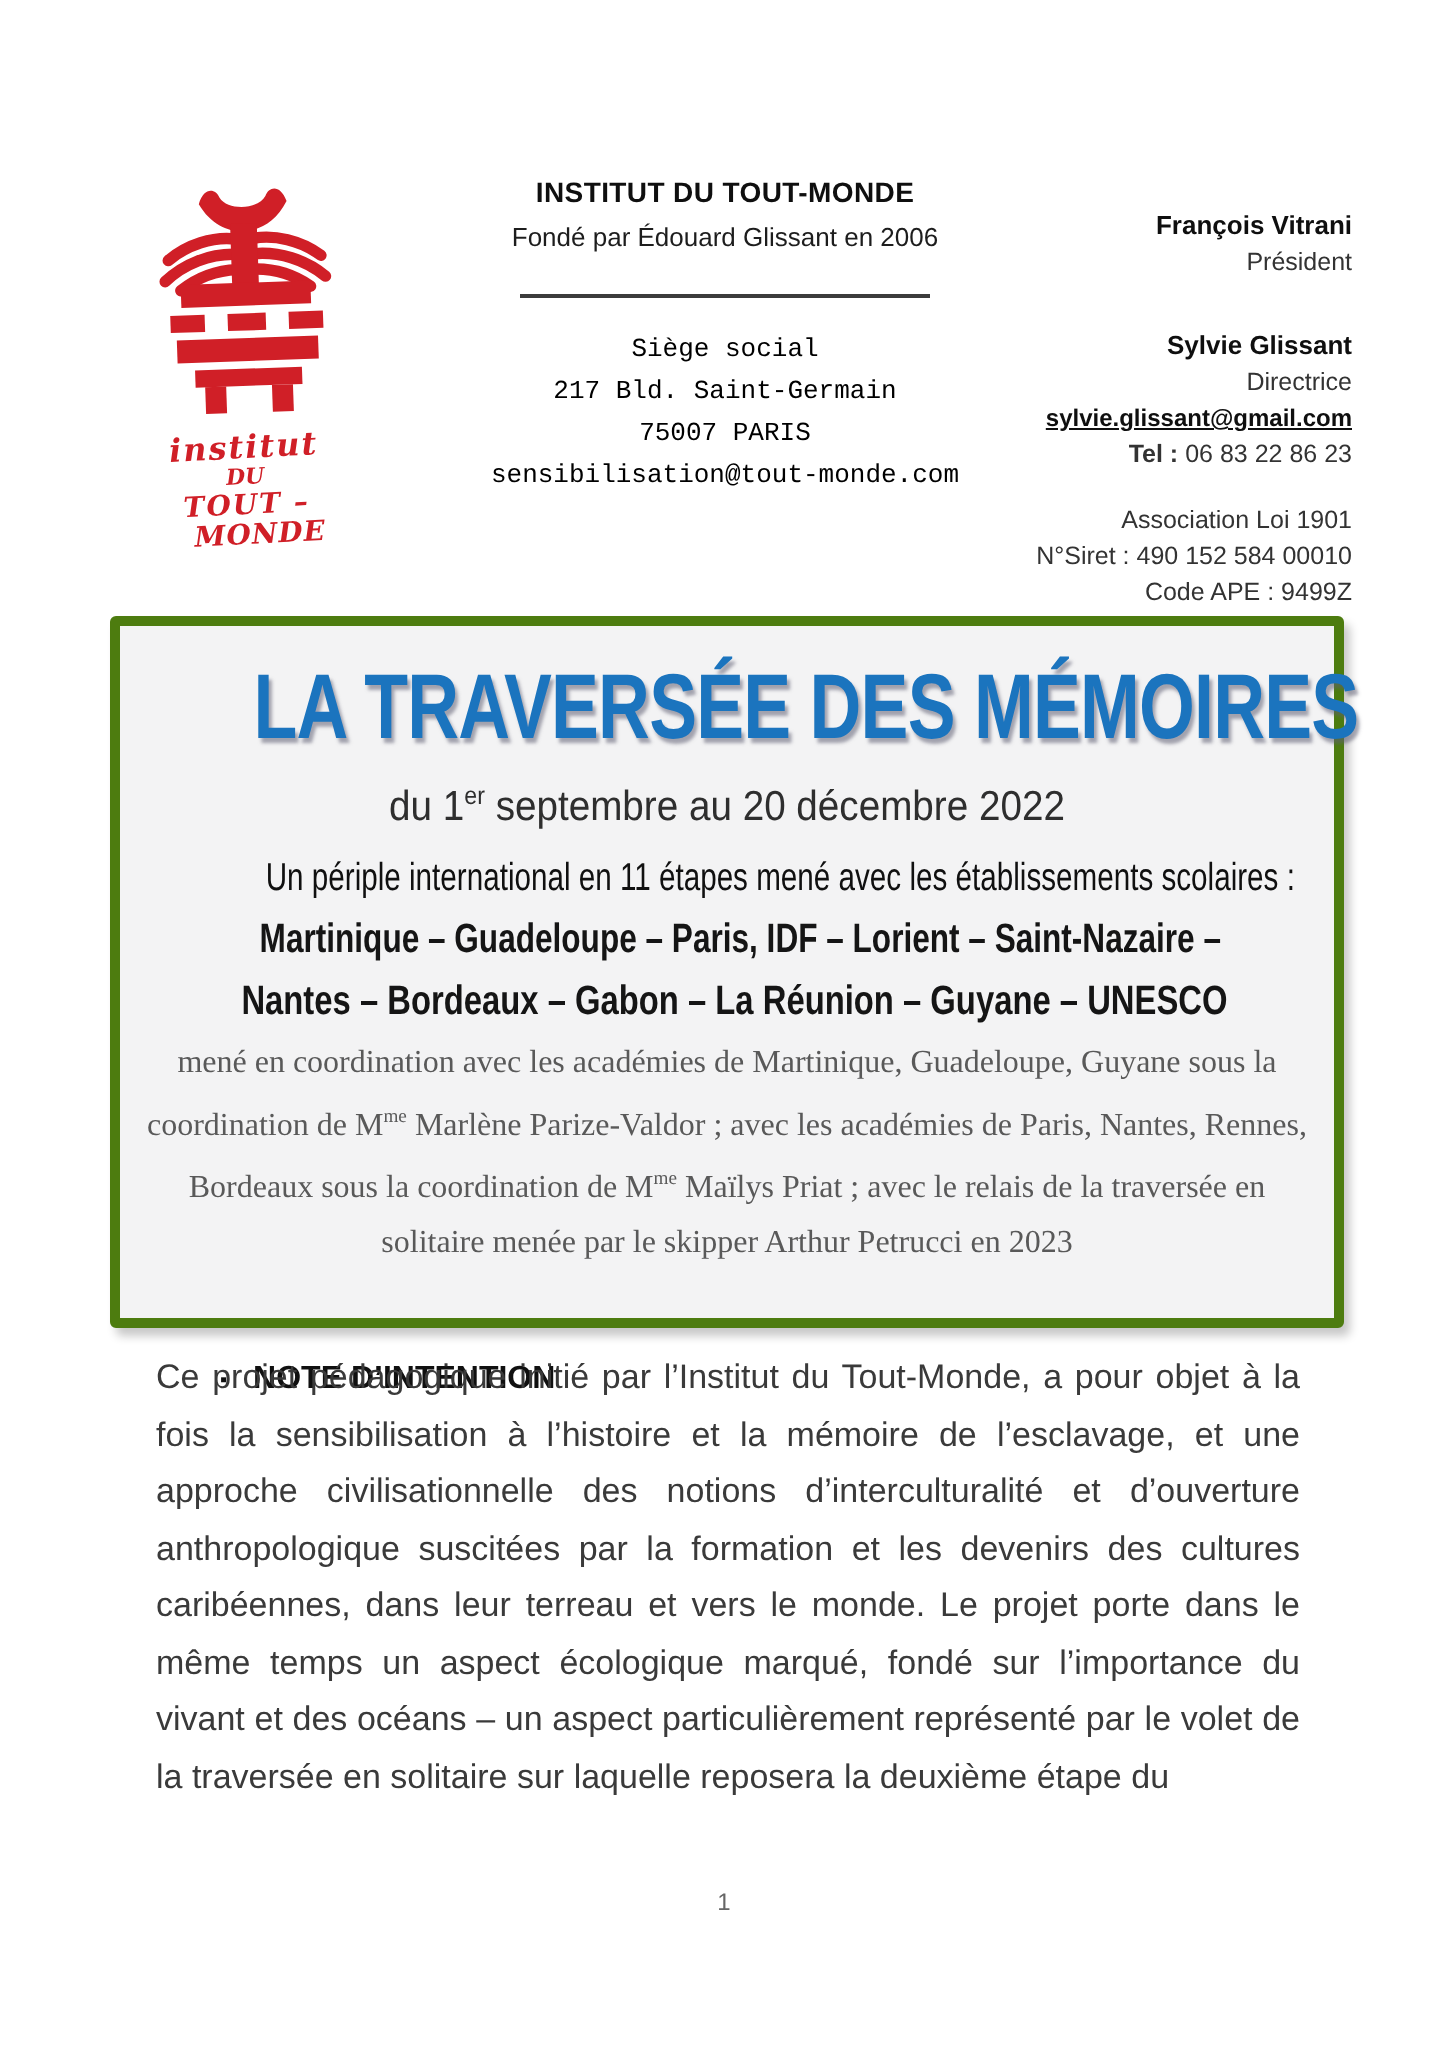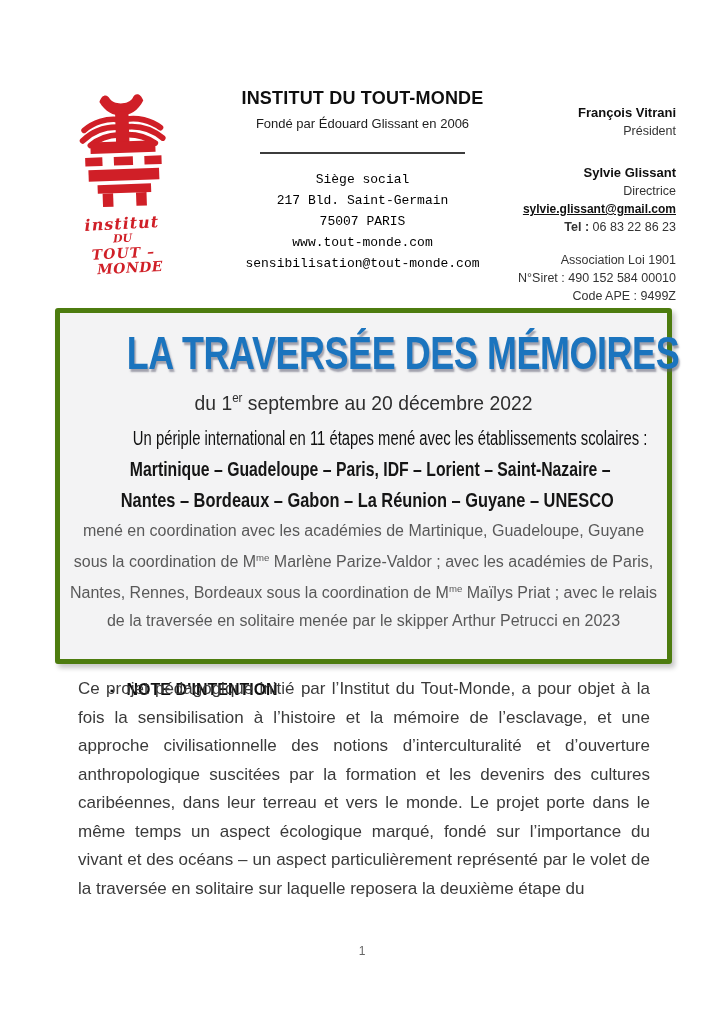--- a/index.html
+++ b/index.html
@@ -14,21 +14,21 @@
   .logo-script {
     margin-top:4px; color:#d01f27; font-family:"DejaVu Serif", serif;
     font-style:italic; font-weight:bold; transform:rotate(-3deg); line-height:15px;
   }
   .ls1 { font-size:16px; letter-spacing:1px; }
   .ls2 { font-size:11px; }
   .ls3 { font-size:14px; letter-spacing:1px; }
   .ls4 { font-size:14px; letter-spacing:0.5px; padding-left:12px; }
 
   .center-col { position:absolute; left:230px; top:88px; width:265px; text-align:center; }
-  .org-name  { font-size:18px; font-weight:bold; color:#0f0f0f; letter-spacing:0.2px; }
+  .org-name  { font-size:14px; font-weight:bold; color:#0f0f0f; letter-spacing:0.2px; }
   .founded   { font-size:13px; margin-top:7px; color:#1d1d1d; }
   .hdr-divider { width:205px; height:0; border-top:2px solid #3c3c3c; margin:21px auto 15px; }
   .hdr-line  { font-size:13px; line-height:21px; color:#000000;font-family:Liberation Mono, monospace; }
 
   .right-col { position:absolute; right:48px; top:88px; width:210px; text-align:right;
                font-size:12.5px; line-height:18px; color:#333;margin-top:16px; }
   .rc-bold { font-weight:bold; color:#0f0f0f; font-size:13px; }
   .rc-gap  { height:24px; }
   .rc-gap-sm { height:15px; }
 
@@ -42,21 +42,21 @@
     margin-top:15px; font-size:46px; line-height:50px; font-weight:bold;
     color:#1b74be; white-space:nowrap; transform:scaleX(0.78); letter-spacing:-0.5px;
     text-shadow:2px 2.5px 2px rgba(95,95,115,0.55);
   }
   .banner-date { margin-top:13px; font-size:21px; color:#2e2e2e; white-space:nowrap; transform:scaleX(0.92); }
   .banner-date sup, .coord sup { font-size:60%; vertical-align:super; }
   .banner-periple { margin-top:12px; font-size:19.5px; color:#101010; white-space:nowrap; transform:scaleX(0.76); }
   .banner-route1 { margin-top:7px; font-size:20.5px; font-weight:bold; color:#151515; white-space:nowrap; transform:scaleX(0.77); }
   .banner-route2 { margin-top:7px; font-size:20.5px; font-weight:bold; color:#151515; white-space:nowrap; transform:scaleX(0.80); }
   .banner-project { margin-top:11px; font-size:18px; font-weight:bold; color:#3d3d3d; }
-  .coord { margin:5px 10px 0; font-size:16px; color:#595959; line-height:27px; text-align:center; }
+  .coord { margin:5px 10px 0; font-size:16px; color:#595959; line-height:27px; text-align:center;font-family:Liberation Serif, serif; }
 
   
   .note-heading { position:absolute; left:110px; top:681px; display:flex; align-items:center; gap:13px;
                   font-weight:bold; font-size:16px; color:#101010; }
   .bullet { font-size:10px; color:#101010; }
   .body-para { position:absolute; left:78px; top:675px; width:572px; font-size:17px;
                line-height:28.5px; text-align:justify; color:#3a3a3a; }
 
   .page-num { position:absolute; top:944px; left:0; right:0; text-align:center; font-size:12px; color:#666; }
 </style>
@@ -96,21 +96,20 @@
     </div>
   </div>
 
   <div class="center-col">
     <div class="org-name">INSTITUT DU TOUT-MONDE</div>
     <div class="founded">Fondé par Édouard Glissant en 2006</div>
     <div class="hdr-divider"></div>
     <div class="hdr-line">Siège social</div>
     <div class="hdr-line">217 Bld. Saint-Germain</div>
     <div class="hdr-line">75007 PARIS</div>
-    <div class="hdr-line">www.tout-monde.com</div>
     <div class="hdr-line">sensibilisation@tout-monde.com</div>
   </div>
 
   <div class="right-col">
     <div class="rc-bold">François Vitrani</div>
     <div>Président</div>
     <div class="rc-gap"></div>
     <div class="rc-bold">Sylvie Glissant</div>
     <div>Directrice</div>
     <div class="rc-bold" style="font-size:12px;text-decoration:underline;">sylvie.glissant@gmail.com</div>

